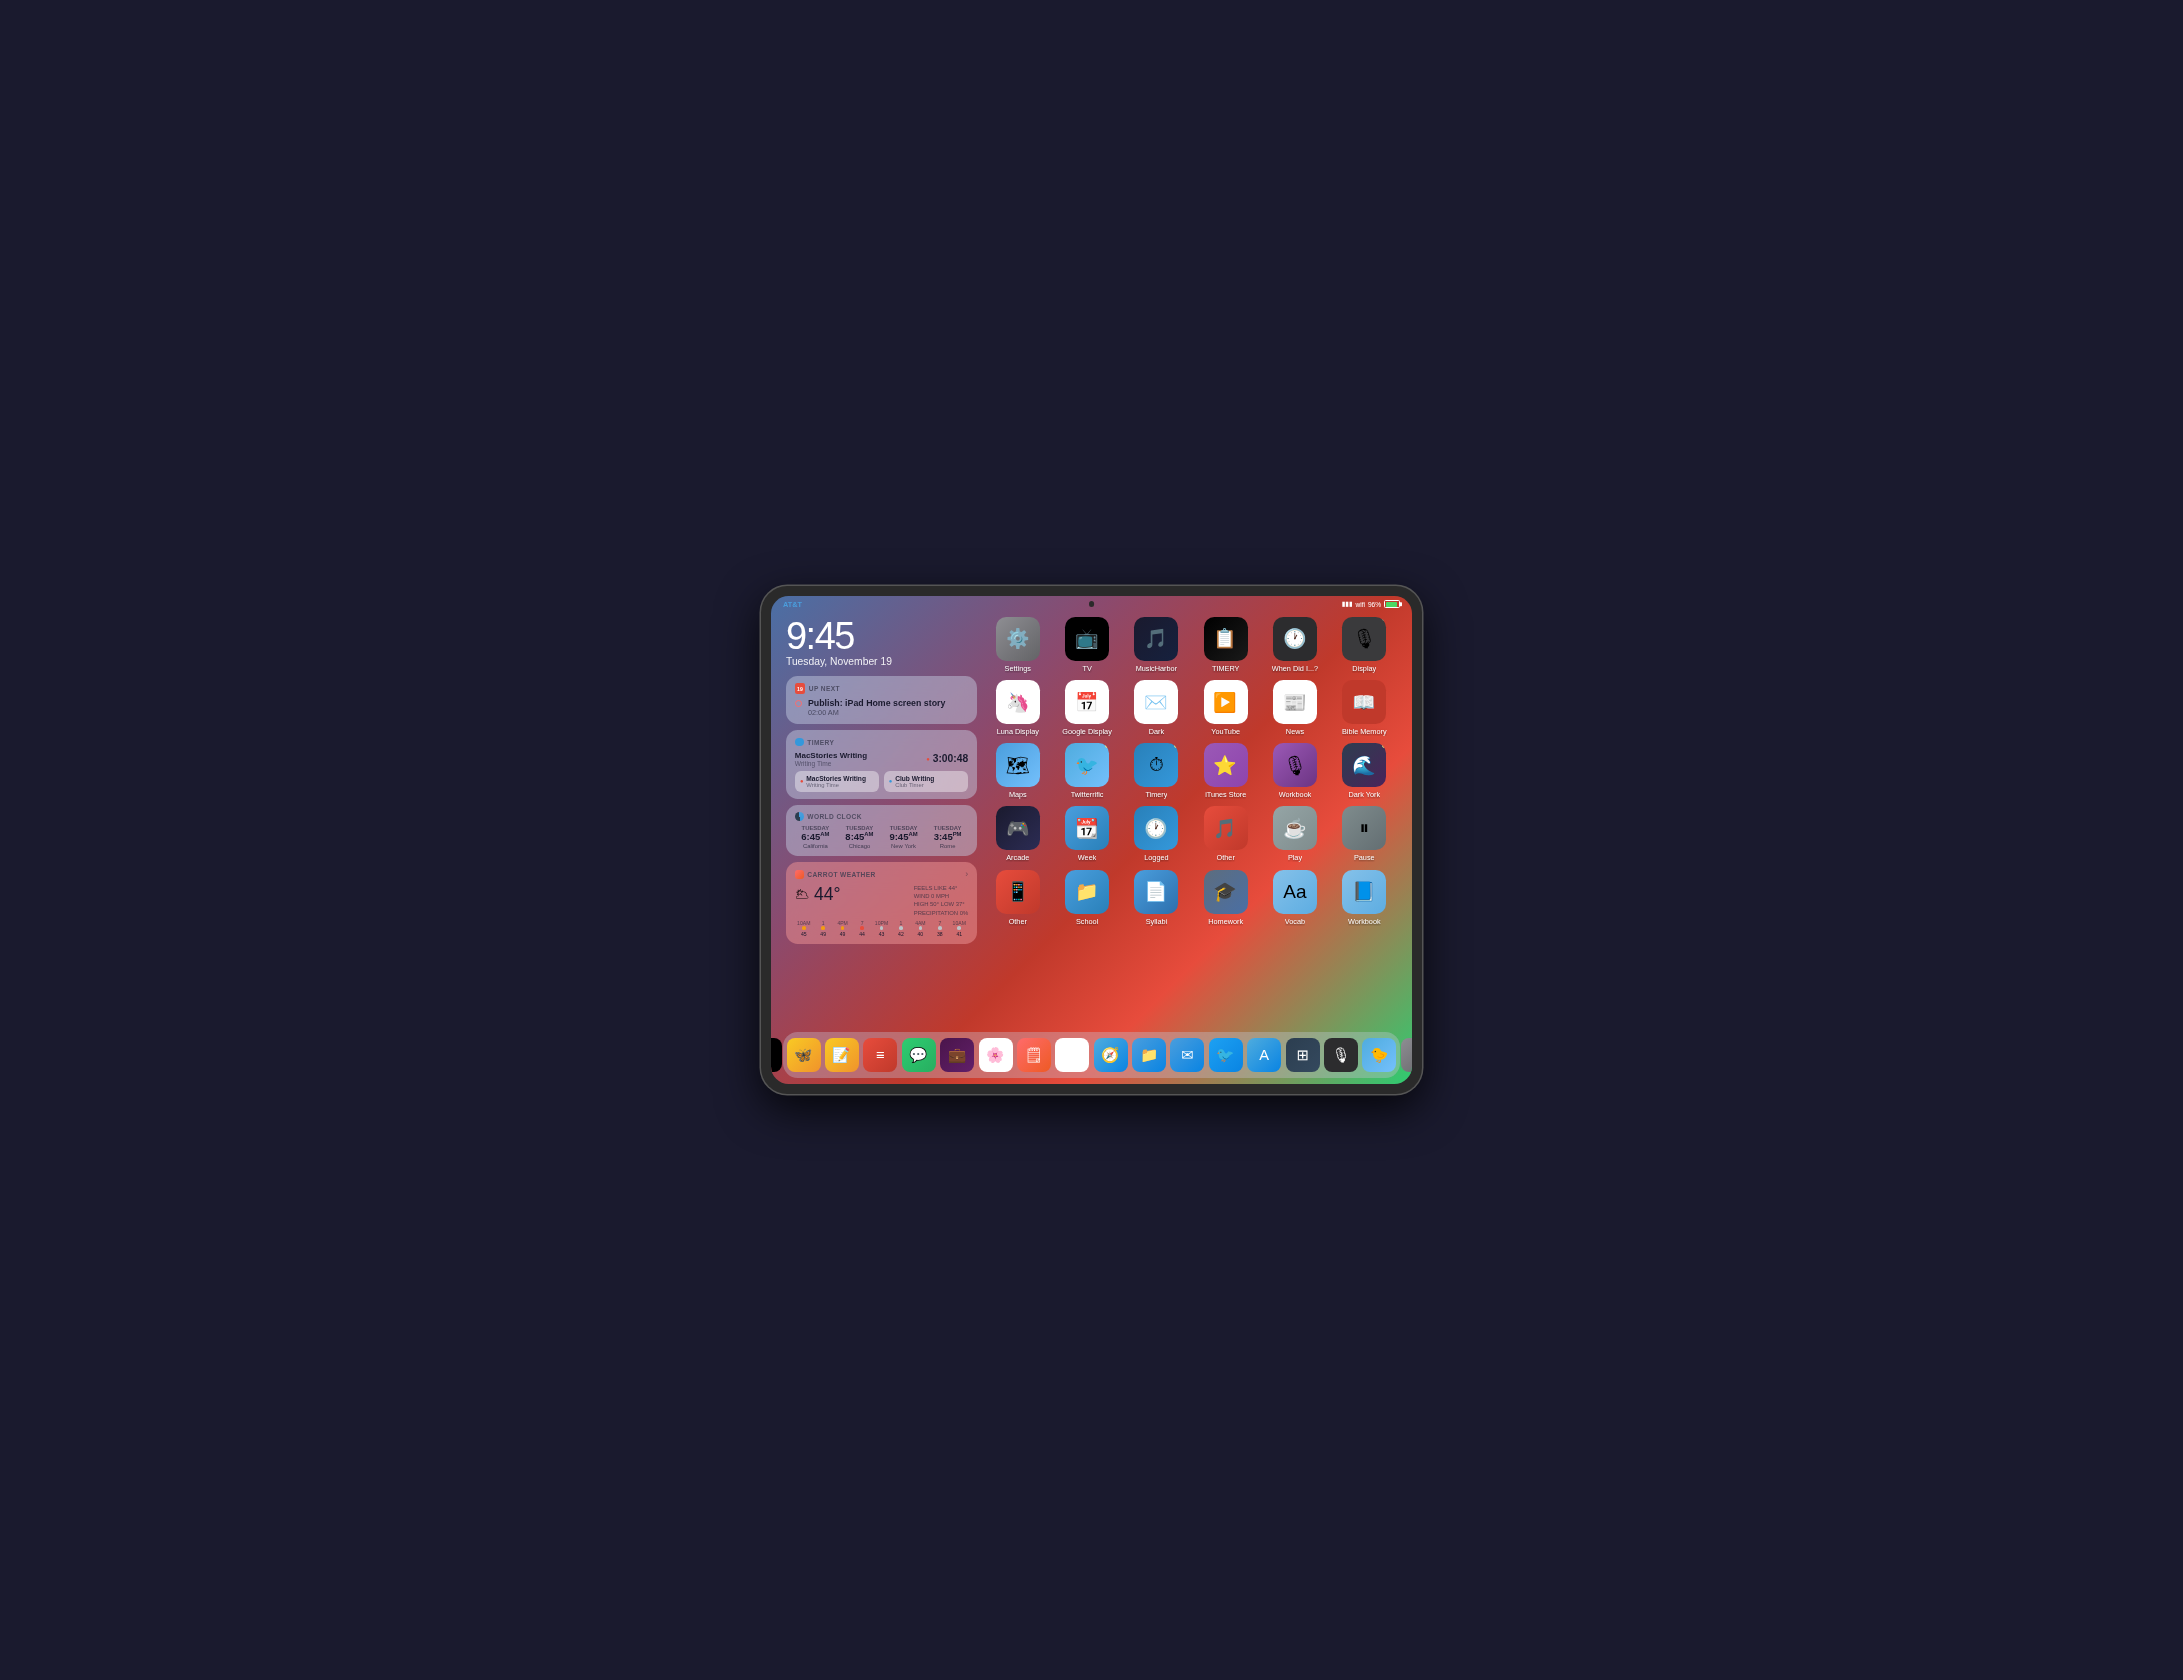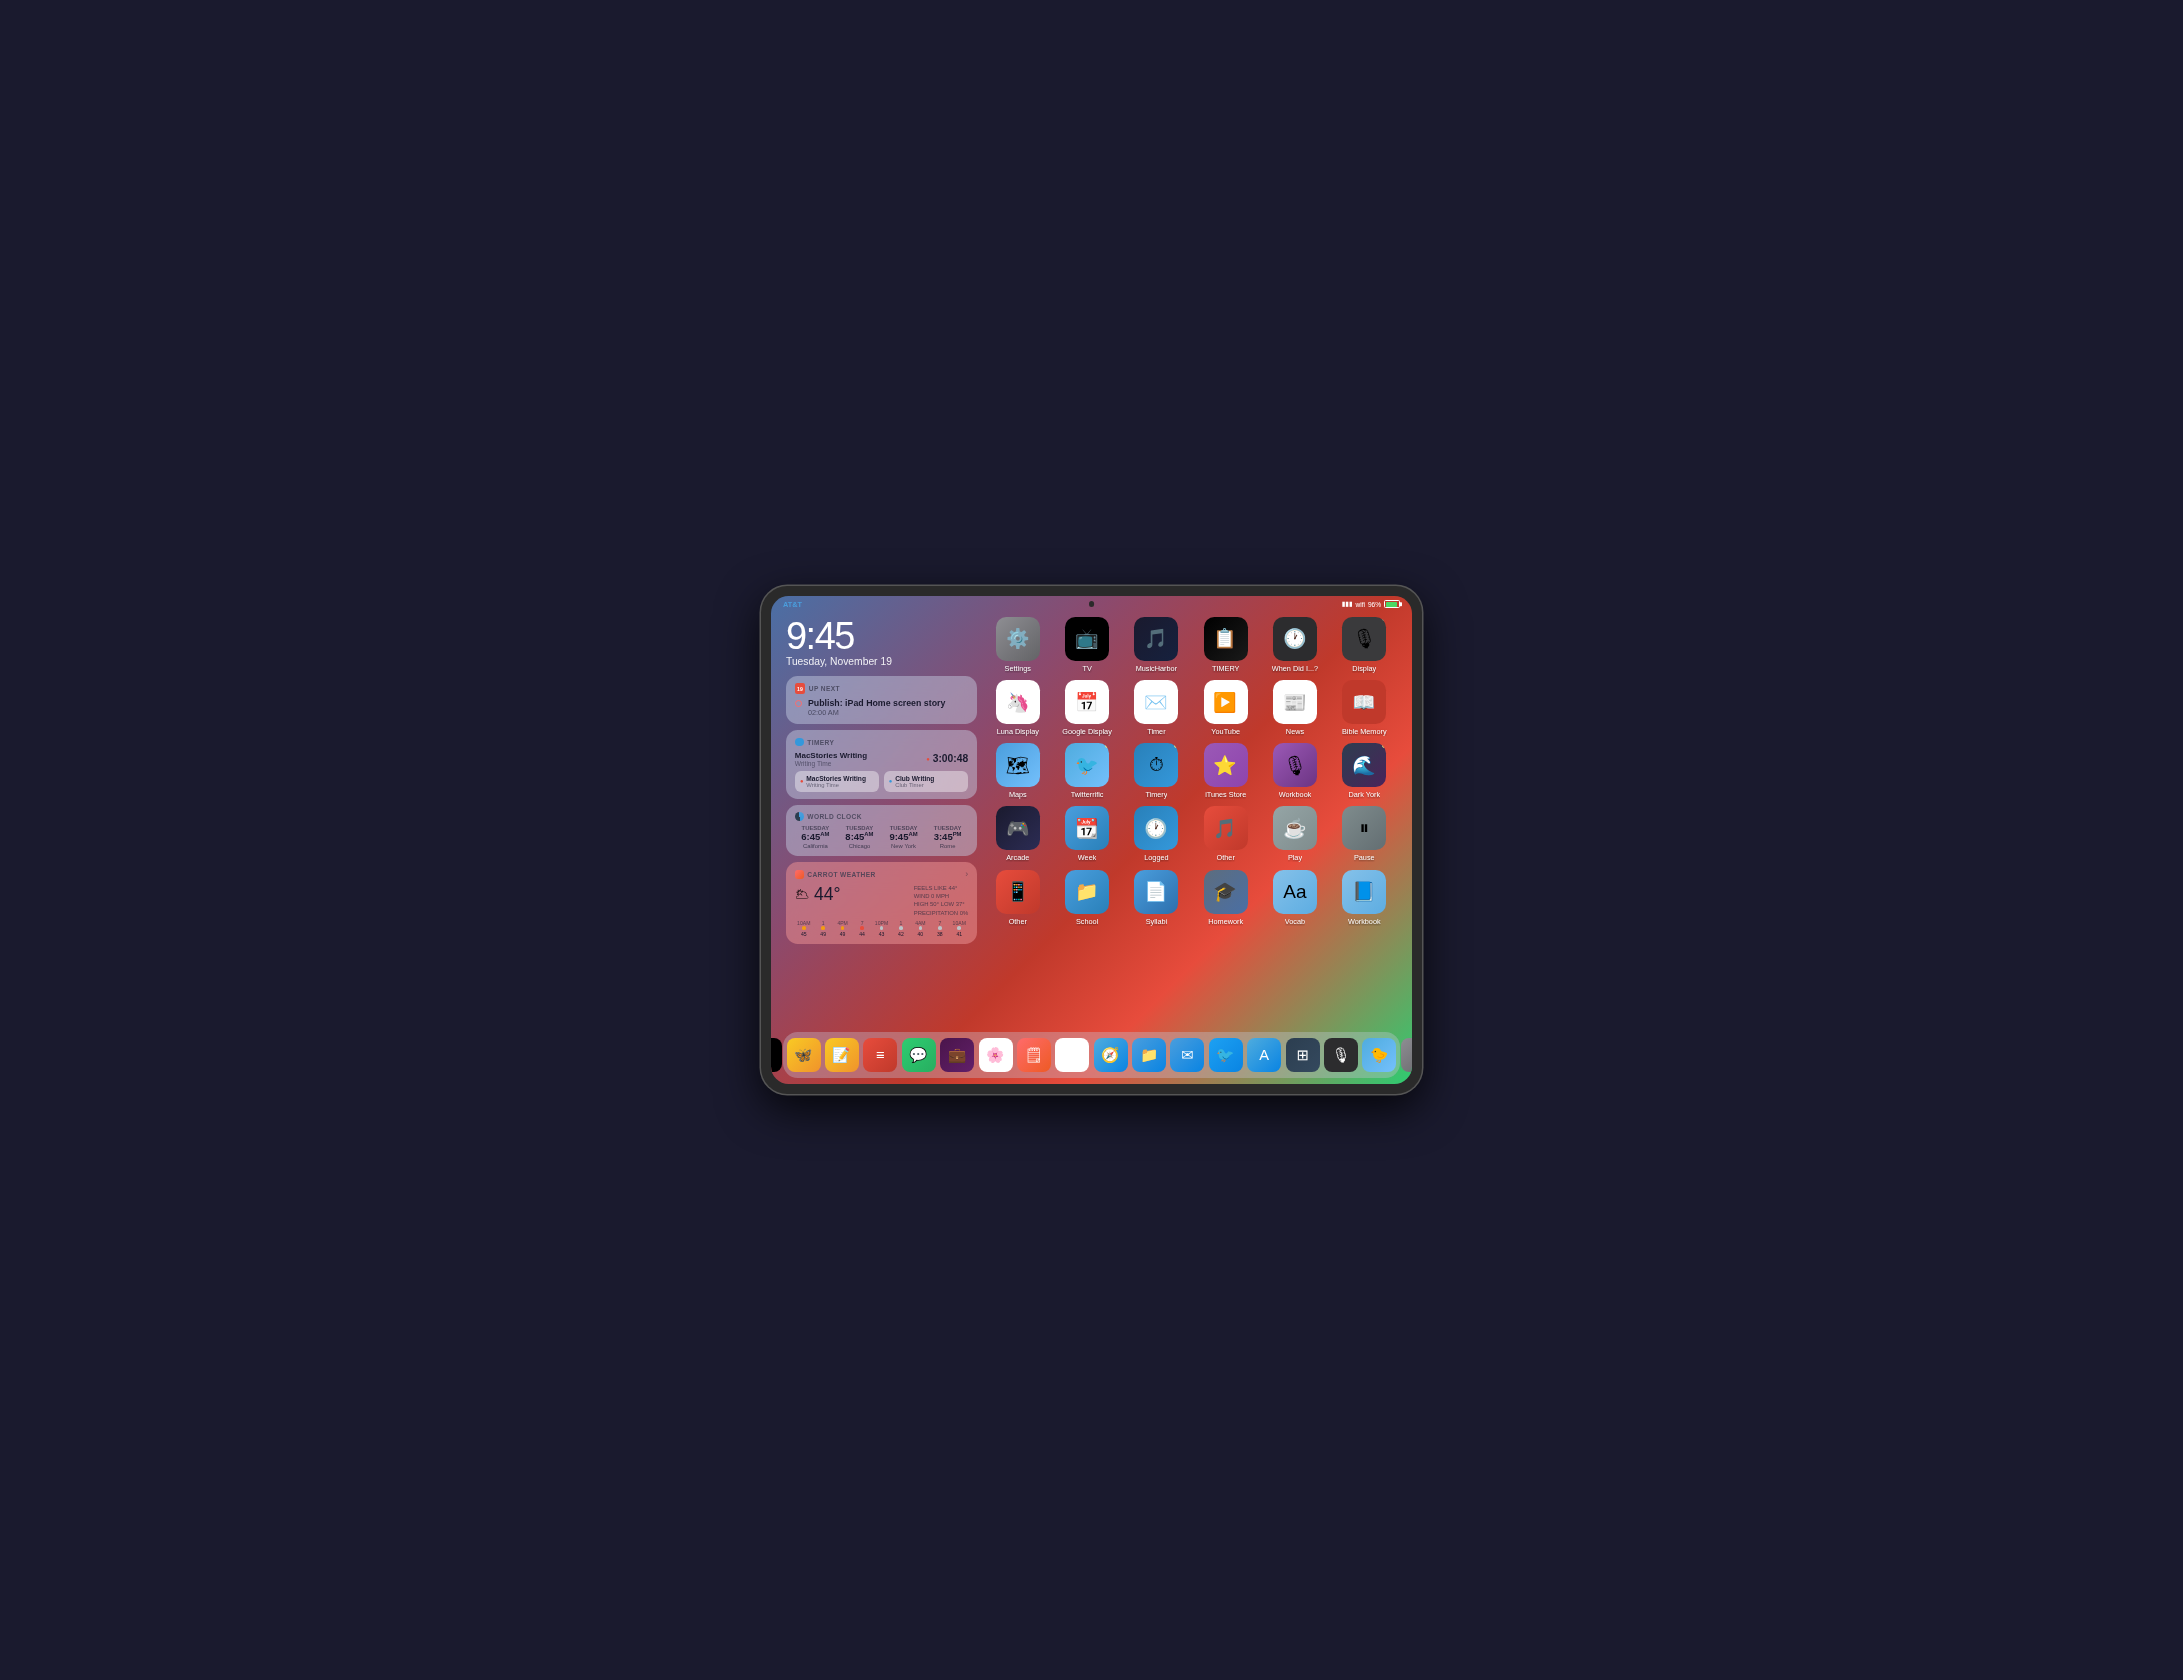--- a/index.html
+++ b/index.html
@@ -630,21 +630,21 @@
         <span style="font-size:19px;">📅</span>
 
       </div>
       <span class="app-name">Google Display</span>
     </div>
           <div class="app-icon">
       <div class="app-icon-img bg-gmail">
         <span style="font-size:19px;">✉️</span>
 
       </div>
-      <span class="app-name">Timer</span>
+      <span class="app-name">Dark</span>
     </div>
           <div class="app-icon">
       <div class="app-icon-img bg-youtube">
         <span style="font-size:19px;">▶️</span>
 
       </div>
       <span class="app-name">YouTube</span>
     </div>
           <div class="app-icon">
       <div class="app-icon-img bg-news">

